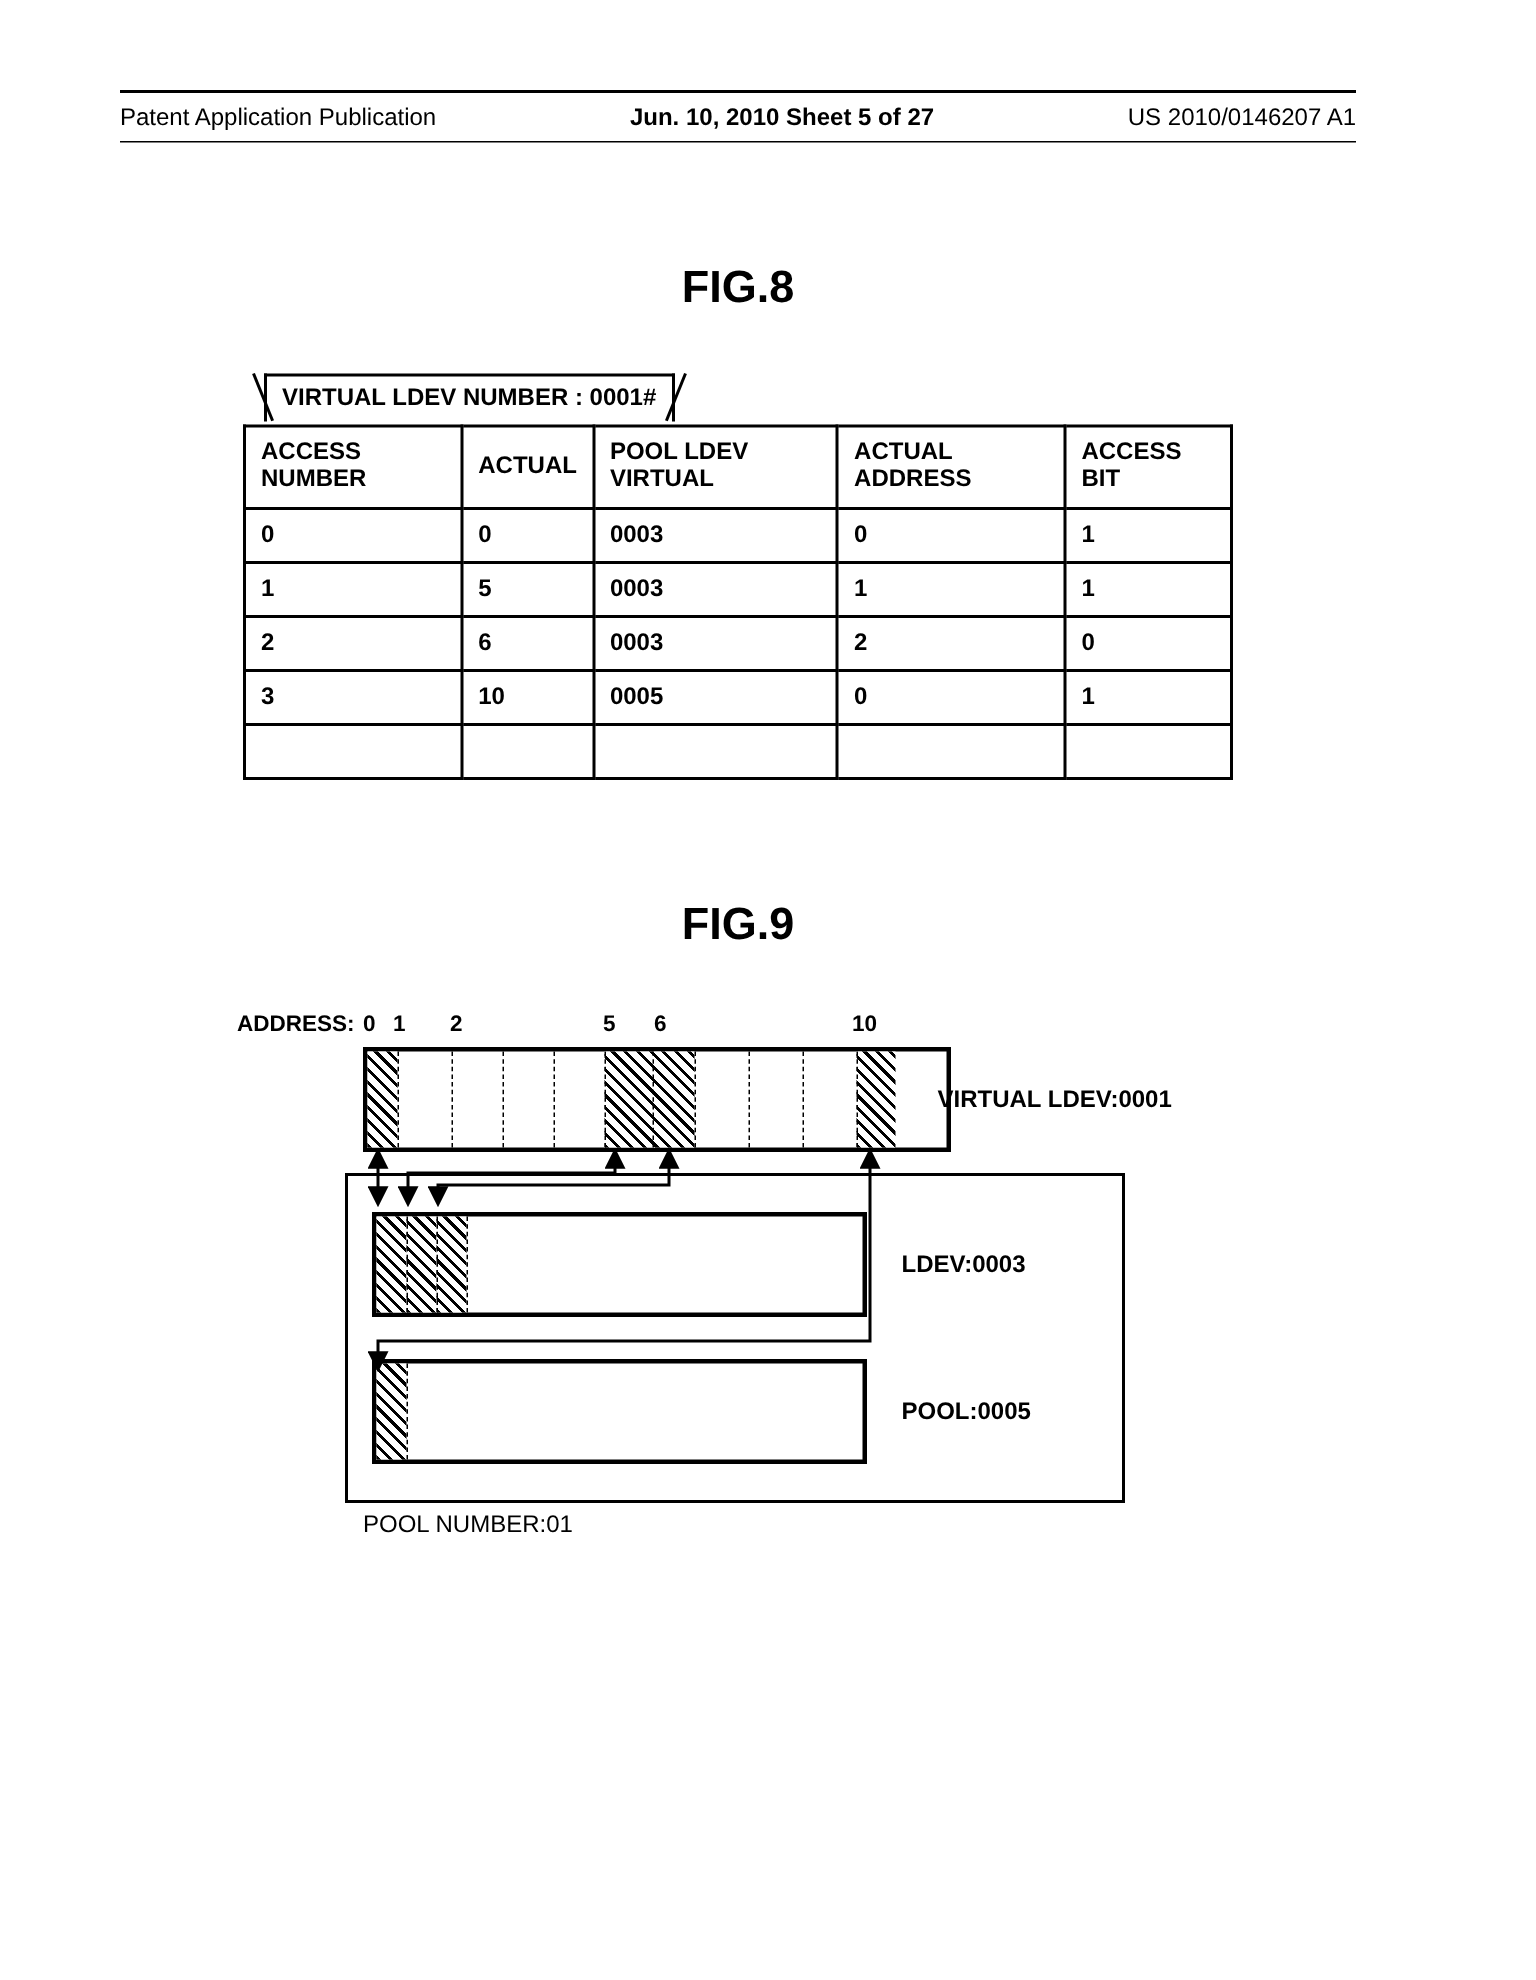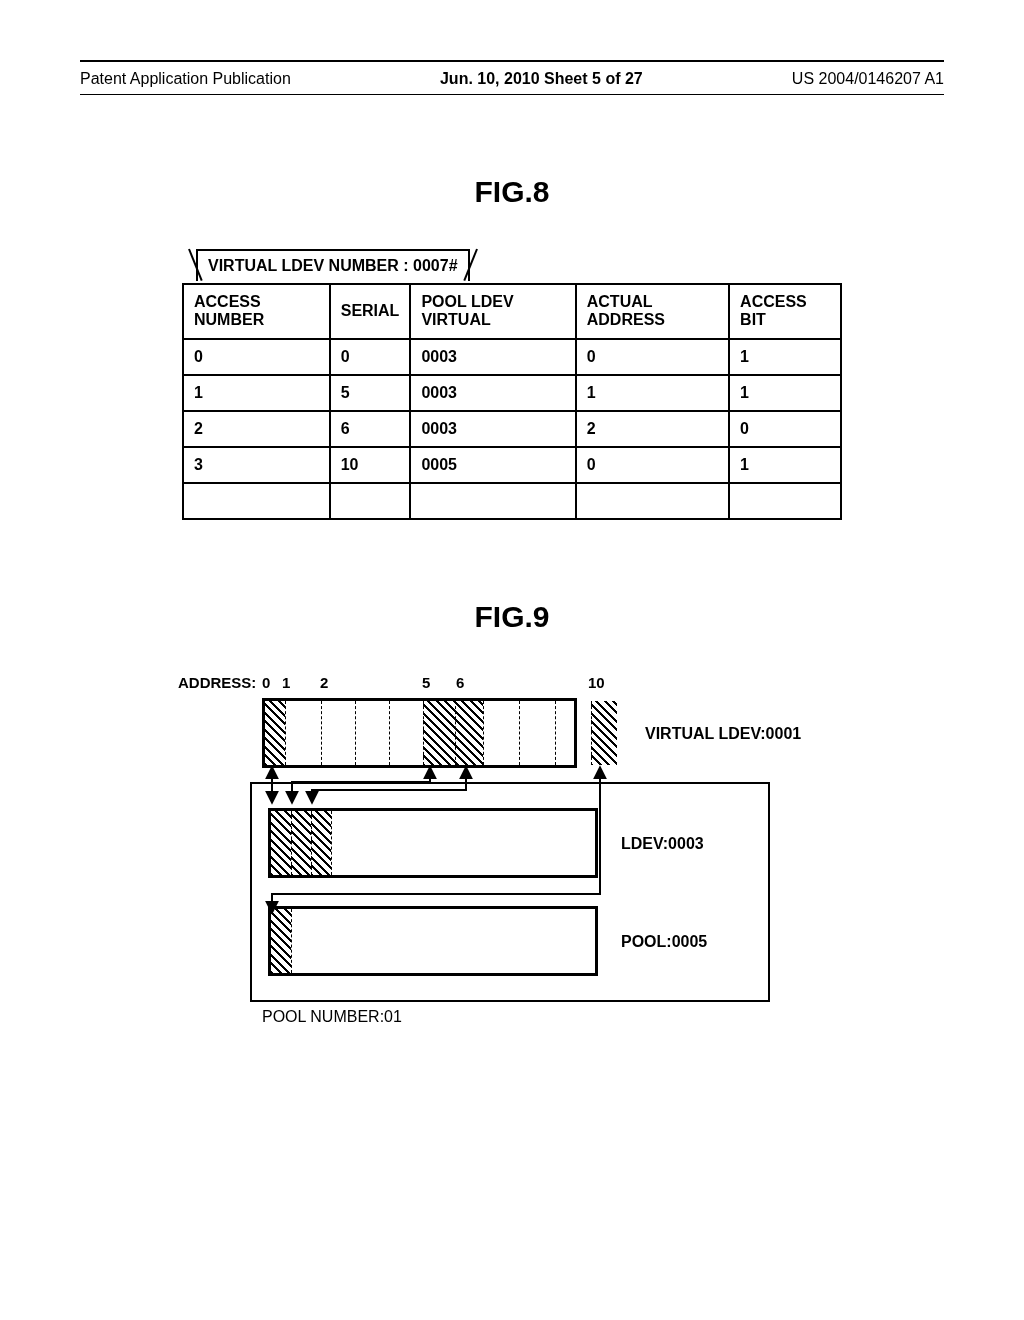--- a/index.html
+++ b/index.html
@@ -7,21 +7,21 @@
     margin: 0;
     padding: 0;
     background: #fff;
     font-family: Arial, Helvetica, sans-serif;
     color: #000;
     width: 1024px;
     height: 1320px;
     position: relative;
   }
   .page {
-    padding: 60px 80px 40px 80px;
+    padding: 60px 120px 40px 80px;
   }
   .header-line {
     border-top: 2px solid #000;
     margin-bottom: 8px;
   }
   .header-row {
     display: flex;
     justify-content: space-between;
     font-size: 16px;
     font-weight: normal;
@@ -182,35 +182,35 @@
   }
 </style>
 </head>
 <body>
 
 <div class="page">
   <div class="header-line"></div>
   <div class="header-row">
     <span class="header-left">Patent Application Publication</span>
     <span class="header-center">Jun. 10, 2010  Sheet 5 of 27</span>
-    <span class="header-right">US 2004/0146207 A1</span>
+    <span class="header-right">US 2010/0146207 A1</span>
   </div>
   <div class="header-bottom-line"></div>
 
   <div class="fig-title">FIG.8</div>
 
   <div class="tbl-container">
     <div style="position:relative; height:34px;">
-      <div class="tab-box">VIRTUAL LDEV NUMBER : 0007#</div>
+      <div class="tab-box">VIRTUAL LDEV NUMBER : 0001#</div>
     </div>
     <table class="fig8">
       <thead>
         <tr>
           <th><span>ACCESS NUMBER</span></th>
-          <th><span>SERIAL</span></th>
+          <th><span>ACTUAL</span></th>
           <th><span>POOL LDEV VIRTUAL</span></th>
           <th><span>ACTUAL ADDRESS</span></th>
           <th><span>ACCESS BIT</span></th>
         </tr>
       </thead>
       <tbody>
         <tr>
           <td>0</td>
           <td>0</td>
           <td>0003</td>
@@ -257,21 +257,21 @@
       <div class="addr-row">
         <span class="addr-label" style="left:-84px;">ADDRESS:</span>
         <span class="addr-tick" style="left:0px;">0</span>
         <span class="addr-tick" style="left:20px;">1</span>
         <span class="addr-tick" style="left:58px;">2</span>
         <span class="addr-tick" style="left:160px;">5</span>
         <span class="addr-tick" style="left:194px;">6</span>
         <span class="addr-tick" style="left:326px;">10</span>
       </div>
 
-      <div class="bar" style="width:315px;">
+      <div class="bar" style="width:392px;">
         <div class="bar-seg" style="left:0; width:20px;"></div>
         <div class="bar-seg" style="left:158px; width:60px;"></div>
         <div class="bar-seg" style="left:326px; width:26px;"></div>
         <div class="bar-dash" style="left:20px;"></div>
         <div class="bar-dash" style="left:56px;"></div>
         <div class="bar-dash" style="left:90px;"></div>
         <div class="bar-dash" style="left:124px;"></div>
         <div class="bar-dash" style="left:158px;"></div>
         <div class="bar-dash" style="left:190px;"></div>
         <div class="bar-dash" style="left:218px;"></div>

